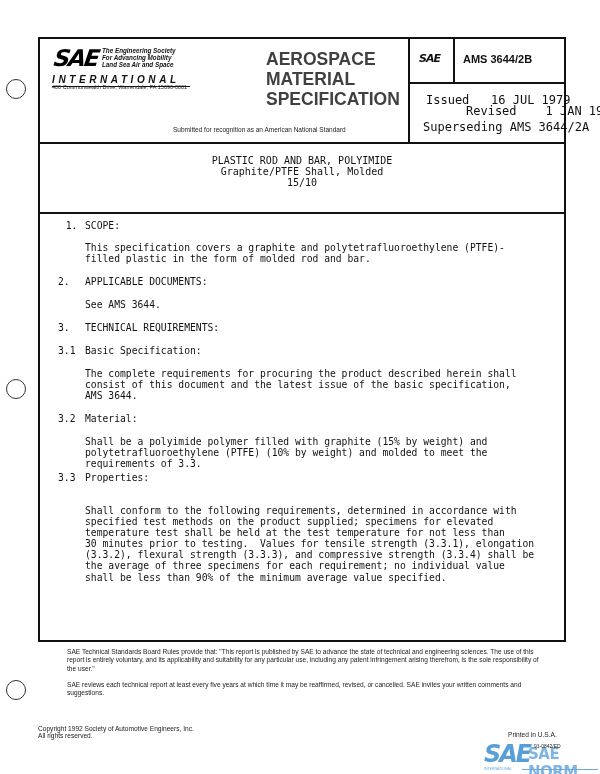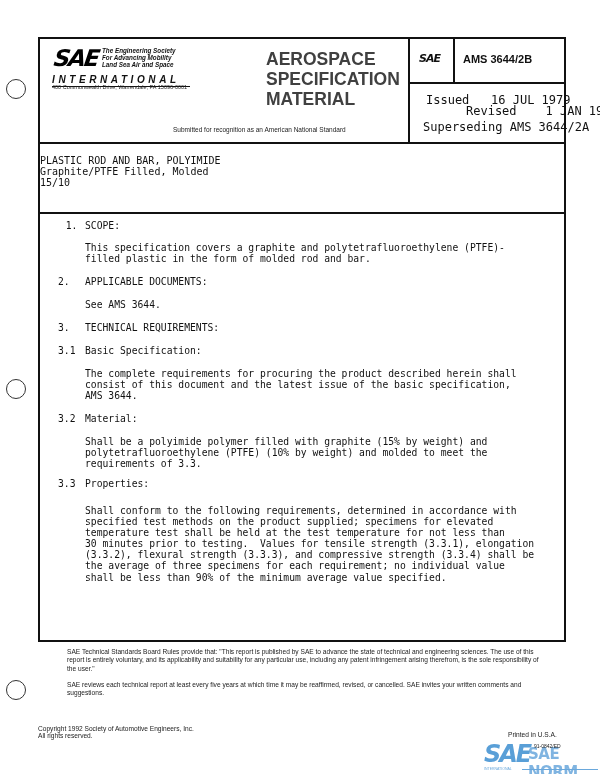--- a/index.html
+++ b/index.html
@@ -65,21 +65,21 @@
     font-weight: bold; font-size: 11px;
   }
   .dates {
     position: absolute; left: 0; top: 45px; right: 0; bottom: 0; border-top: 2px solid #111;
     font-family: "DejaVu Sans Mono", monospace; font-size: 12px; line-height: 11px;
   }
   .date-row { position: absolute; left: 16px; white-space: pre; }
   .supersede { position: absolute; left: 13px; top: 38px; white-space: pre; text-align: center; }
   .hline { position: absolute; left: 0; right: 0; height: 0; border-top: 2px solid #111; }
   .title-block {
-    position: absolute; left: 0; right: 0; top: 116px; 
+    position: absolute; left: 0; right: 0; top: 116px; text-align: center;
     font-family: "DejaVu Sans Mono", monospace; font-size: 10px; line-height: 11px;
   }
   .body {
     position: absolute; left: 18px; top: 181px; width: 500px;
     font-family: "DejaVu Sans Mono", monospace; font-size: 9.7px; line-height: 11.1px;
   }
   .sec { position: absolute; left: 0; white-space: pre; }
   .sec-num { display: inline-block; width: 27px; }
   .para { position: absolute; left: 27px; white-space: pre; }
   .footer-note {
@@ -130,22 +130,22 @@
       <div class="tagline">
         <div>The Engineering Society</div>
         <div>For Advancing Mobility</div>
         <div>Land Sea Air and Space</div>
       </div>
       <div class="intl">INTERNATIONAL</div>
     </div>
     <div class="address">400 Commonwealth Drive, Warrendale, PA 15096-0001</div>
     <div class="doc-type">
       <div>AEROSPACE</div>
+      <div>MATERIAL</div>
       <div>SPECIFICATION</div>
-      <div>MATERIAL</div>
     </div>
     <div class="submitted">Submitted for recognition as an American National Standard</div>
   </div>
 
   <div class="hdr-right">
     <div class="sae-small-cell">
       <div class="sae-small">SAE</div>
     </div>
     <div class="ams-cell">
       <div class="ams-num">AMS 3644/2B</div>
@@ -154,21 +154,21 @@
       <div class="date-row" style="top:11px;"><span>Issued</span>   <span>16 JUL 1979</span></div>
       <div class="date-row" style="top:22px;margin-left:40px;"><span>Revised</span>    <span>1 JAN 1992</span></div>
       <div class="supersede">Superseding AMS 3644/2A</div>
     </div>
   </div>
 
   <div class="hline" style="top:103px;"></div>
 
   <div class="title-block">
     <div>PLASTIC ROD AND BAR, POLYIMIDE</div>
-    <div>Graphite/PTFE Filled, Molded</div>
+    <div>Graphite/PTFE Shall, Molded</div>
     <div>15/10</div>
   </div>
 
   <div class="hline" style="top:173px;"></div>
 
   <div class="body">
     <div class="sec" style="top:0px;text-align:center;"><span class="sec-num">1.</span><span>SCOPE:</span></div>
     <div class="para" style="top:22px;">This specification covers a graphite and polytetrafluoroethylene (PTFE)-
 filled plastic in the form of molded rod and bar.</div>
 
@@ -180,21 +180,21 @@
     <div class="sec" style="top:125px;"><span class="sec-num">3.1</span><span>Basic Specification:</span></div>
     <div class="para" style="top:148px;">The complete requirements for procuring the product described herein shall
 consist of this document and the latest issue of the basic specification,
 AMS 3644.</div>
 
     <div class="sec" style="top:193px;"><span class="sec-num">3.2</span><span>Material:</span></div>
     <div class="para" style="top:216px;">Shall be a polyimide polymer filled with graphite (15% by weight) and
 polytetrafluoroethylene (PTFE) (10% by weight) and molded to meet the
 requirements of 3.3.</div>
 
-    <div class="sec" style="top:258px;"><span class="sec-num">3.3</span><span>Properties:</span></div>
+    <div class="sec" style="top:252px;"><span class="sec-num">3.3</span><span>Properties:</span></div>
     <div class="para" style="top:285px;">Shall conform to the following requirements, determined in accordance with
 specified test methods on the product supplied; specimens for elevated
 temperature test shall be held at the test temperature for not less than
 30 minutes prior to testing.  Values for tensile strength (3.3.1), elongation
 (3.3.2), flexural strength (3.3.3), and compressive strength (3.3.4) shall be
 the average of three specimens for each requirement; no individual value
 shall be less than 90% of the minimum average value specified.</div>
   </div>
 </div>
 

